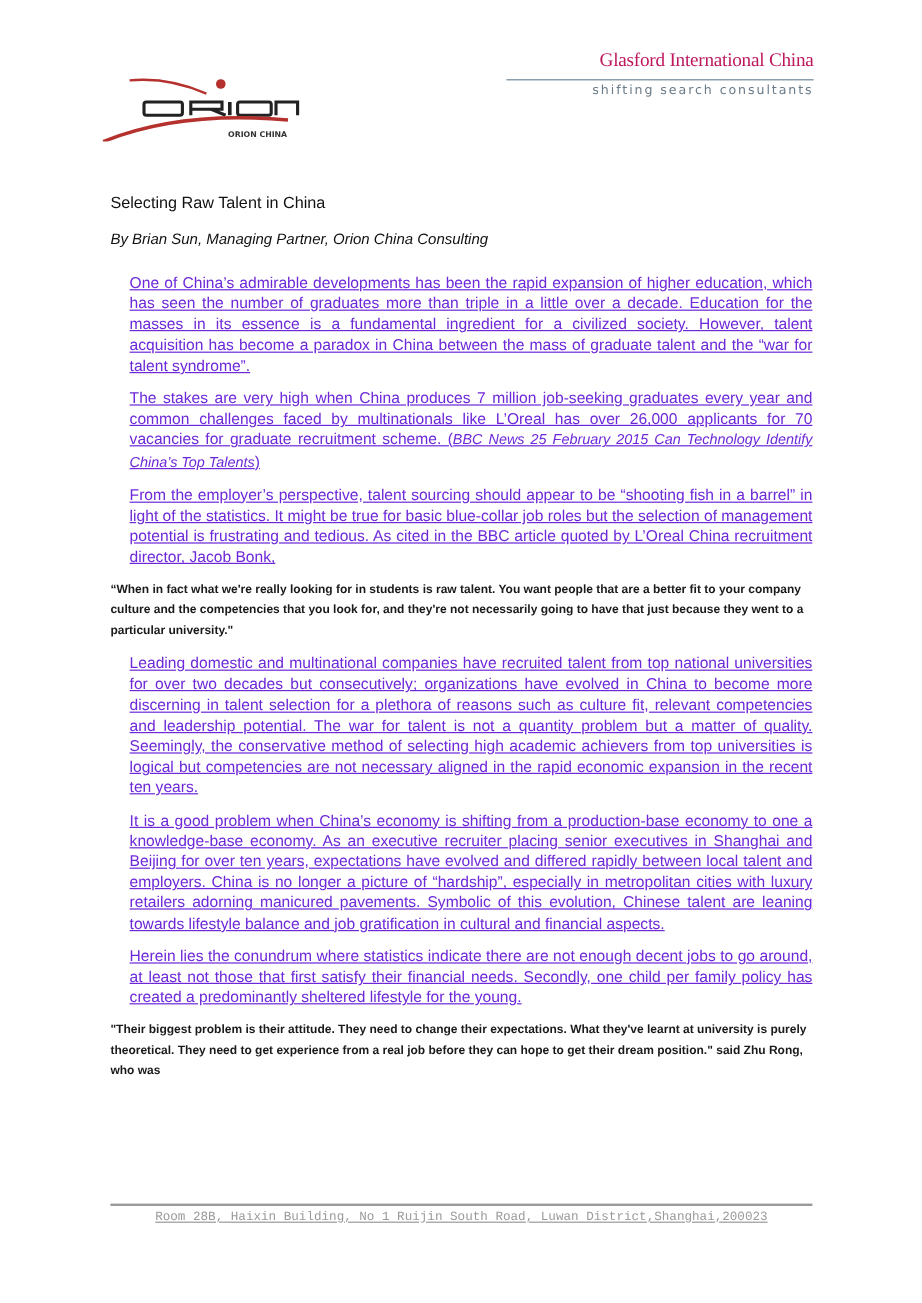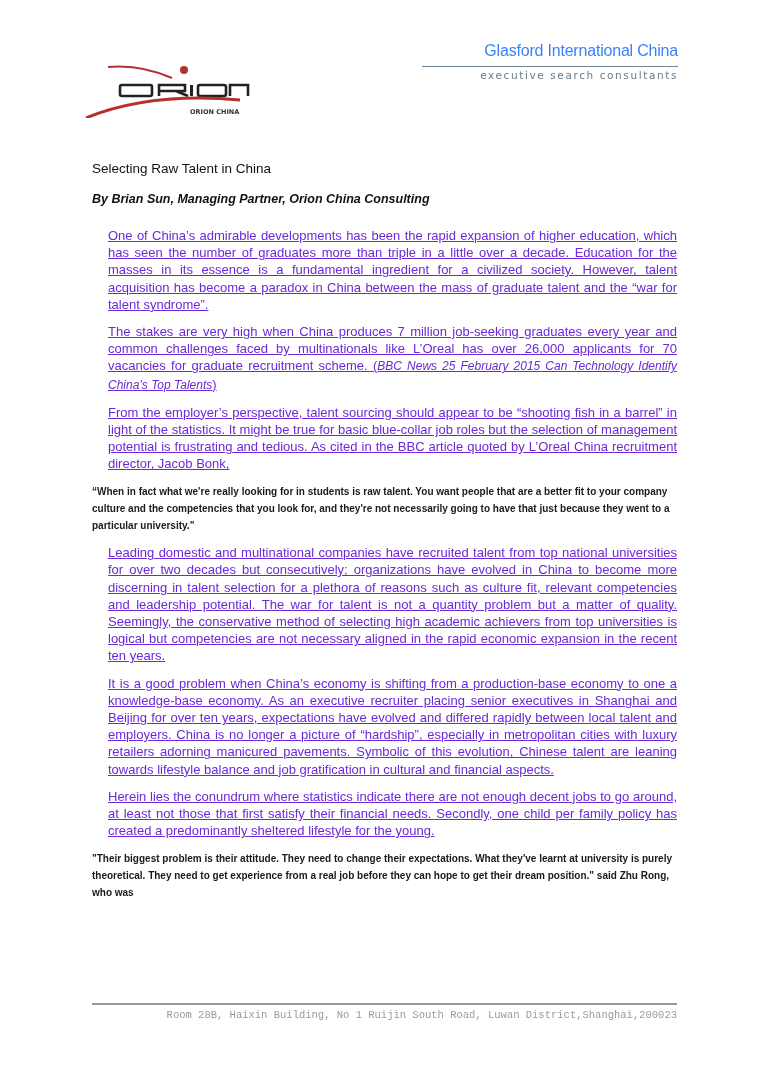--- a/index.html
+++ b/index.html
@@ -27,23 +27,23 @@
       position: absolute;
       left: 418px;
       top: 38px;
       width: 260px;
       height: 50px;
     }
     .glasford-name {
       position: absolute;
       right: 0;
       top: 4px;
-      font-family: Liberation Sans, sans-serif;
+      font-family: Liberation Serif, serif;
       font-size: 16px;
-      color: #3b82f6;
+      color: #be185d;
       white-space: nowrap;
       letter-spacing: -0.2px;
     }
     .glasford-rule {
       position: absolute;
       left: 4px;
       right: 0;
       top: 28px;
       height: 1px;
       background: #6f8798;
@@ -65,21 +65,21 @@
       width: 585px;
     }
     .title {
       font-weight: normal;
       font-size: 13.5px;
       color: #111;
       margin: 0 0 13px 0;
       line-height: 18px;
     }
     .byline {
-      font-weight: bold;
+      font-weight: normal;
       font-style: italic;
       font-size: 12.5px;
       color: #111;
       margin: 0 0 19px 0;
       line-height: 17px;
     }
     p.body {
       font-size: 13px;
       line-height: 17.2px;
       margin: 0 0 10px 16px;
@@ -104,25 +104,26 @@
       width: 585px;
       top: 1003px;
       height: 2px;
       background: #9a9a9a;
     }
     .footer {
       position: absolute;
       left: 92px;
       width: 585px;
       top: 1008px;
-      text-align: right;
+      text-align: center;
       font-family: "Liberation Mono", "DejaVu Sans Mono", monospace;
       font-size: 10.5px;
       line-height: 15px;
       color: #9a9a9a;
+      text-decoration: underline;
     }
     .footer div { white-space: nowrap; }
   </style>
 </head>
 <body>
 
 <div class="logo-orion">
   <svg width="170" height="80" viewBox="0 0 170 80">
     <path d="M28 29 Q60 26 92 40" stroke="#b5312d" stroke-width="2" fill="none"></path>
     <circle cx="104" cy="32" r="4" fill="#b5312d"></circle>
@@ -132,21 +133,21 @@
     <rect x="118" y="47" width="28" height="11" rx="2" fill="none" stroke="#222" stroke-width="2.6"></rect>
     <path d="M150 58 V47 H168 V58" stroke="#222" stroke-width="2.6" fill="none"></path>
     <path d="M6 80 Q70 54 160 62" stroke="#b5312d" stroke-width="3" fill="none"></path>
     <text x="110" y="76" font-family="DejaVu Sans, sans-serif" font-size="6.5" font-weight="bold" fill="#333">ORION CHINA</text>
   </svg>
 </div>
 
 <div class="logo-glasford">
   <div class="glasford-name">Glasford International China</div>
   <div class="glasford-rule"></div>
-  <div class="glasford-tag">executive search consultants</div>
+  <div class="glasford-tag">shifting search consultants</div>
 </div>
 
 <div class="content">
   <div class="title">Selecting Raw Talent in China</div>
   <div class="byline">By Brian Sun, Managing Partner, Orion China Consulting</div>
 
   <p class="body">One of China’s admirable developments has been the rapid expansion of higher education, which has seen the number of graduates more than triple in a little over a decade. Education for the masses in its essence is a fundamental ingredient for a civilized society. However, talent acquisition has become a paradox in China between the mass of graduate talent and the “war for talent syndrome”.</p>
 
   <p class="body"><span>The stakes are very high when China produces 7 million job-seeking graduates every year and common challenges faced by multinationals like L’Oreal has over 26,000 applicants for 70 vacancies for graduate recruitment scheme. (</span><span class="cite">BBC News 25 February 2015 Can Technology Identify China’s Top Talents</span><span>)</span></p>
 

